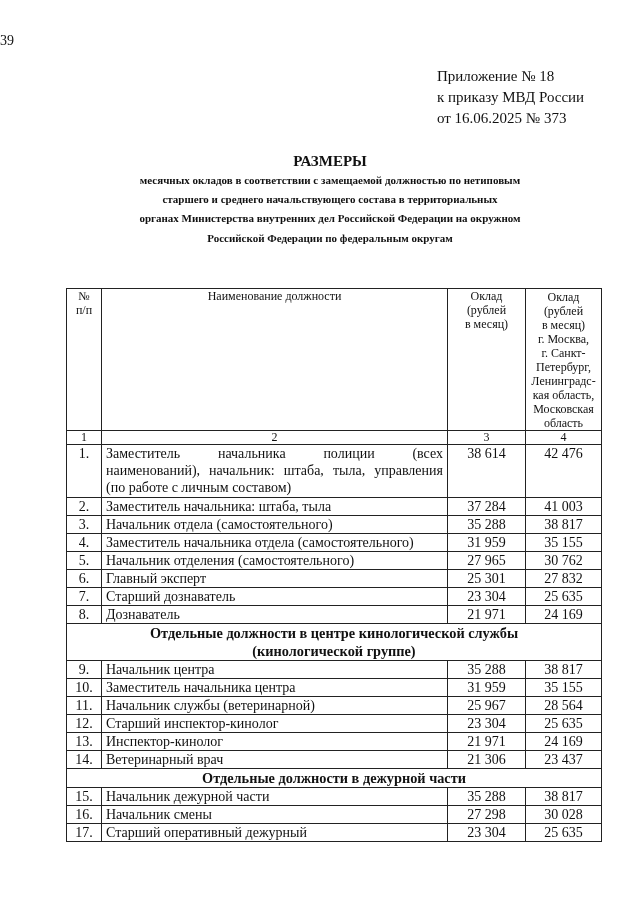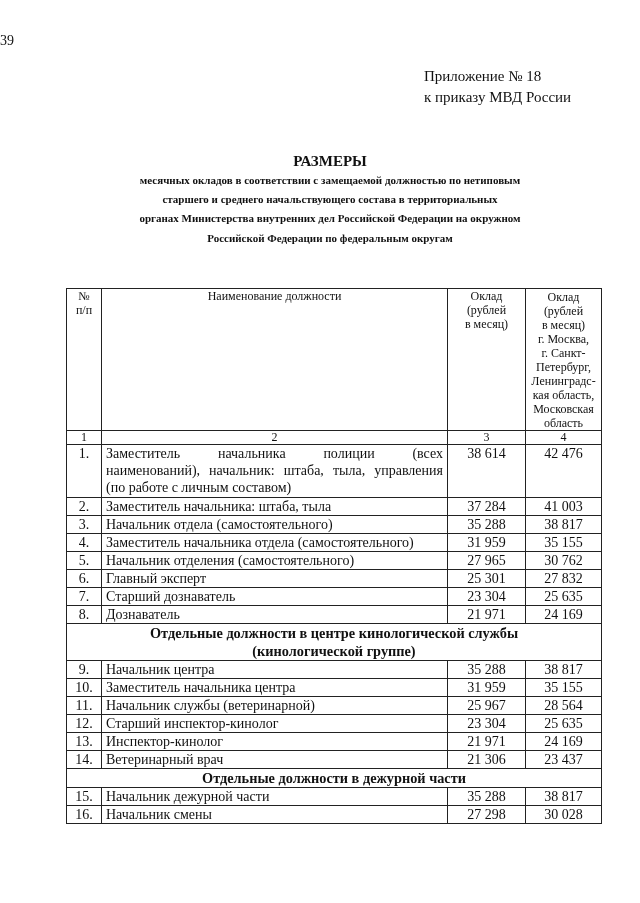--- a/index.html
+++ b/index.html
@@ -1,21 +1,21 @@
 <!DOCTYPE html>
 <html><head>
 <meta charset="utf-8">
 <style>
   html, body { margin: 0; padding: 0; background: #ffffff; }
   body {
     width: 640px; height: 903px; position: relative; overflow: hidden;
     font-family: "Liberation Serif", "DejaVu Serif", serif; color: #111;
   }
   .page-num { position: absolute; top: 33px; left: 0; width: 640px; text-align: left; font-size: 14px; }
-  .appendix { position: absolute; top: 66px; left: 424px; font-size: 15px; line-height: 21px; }
+  .appendix { position: absolute; top: 66px; left: 437px; font-size: 15px; line-height: 21px; }
   .appendix div { white-space: nowrap; }
   .title-block { position: absolute; top: 151px; left: 60px; width: 540px; text-align: center; font-weight: bold; }
   .title-main { font-size: 15px; line-height: 20px; }
   .title-sub { font-size: 11px; line-height: 19.2px; }
   table.salaries {
     position: absolute; top: 288px; left: 66px; width: 535px;
     border-collapse: collapse; table-layout: fixed; font-size: 14px;
   }
   table.salaries td, table.salaries th {
     border: 1px solid #222; padding: 0 4px; vertical-align: top; font-weight: normal;
@@ -36,20 +36,21 @@
   tr.section.one td { height: 18px; }
 </style>
 </head>
 <body>
 
 <div class="page-num">39</div>
 
 <div class="appendix">
   <div>Приложение № 18</div>
   <div>к приказу МВД России</div>
+  <div>от  16.06.2025 № 373</div>
 </div>
 
 <div class="title-block">
   <div class="title-main">РАЗМЕРЫ</div>
   <div class="title-sub">месячных окладов в соответствии с замещаемой должностью по нетиповым</div>
   <div class="title-sub">старшего и среднего начальствующего состава в территориальных</div>
   <div class="title-sub">органах Министерства внутренних дел Российской Федерации на окружном</div>
   <div class="title-sub">Российской Федерации по федеральным округам</div>
 </div>
 
@@ -204,14 +205,20 @@
     <td class="name">Начальник дежурной части</td>
     <td class="v">35 288</td>
     <td class="v">38 817</td>
   </tr>
   <tr class="r">
     <td class="n">16.</td>
     <td class="name">Начальник смены</td>
     <td class="v">27 298</td>
     <td class="v">30 028</td>
   </tr>
+  <tr class="r">
+    <td class="n">17.</td>
+    <td class="name">Старший оперативный дежурный</td>
+    <td class="v">23 304</td>
+    <td class="v">25 635</td>
+  </tr>
 </tbody>
   </table>
 
 </body></html>

